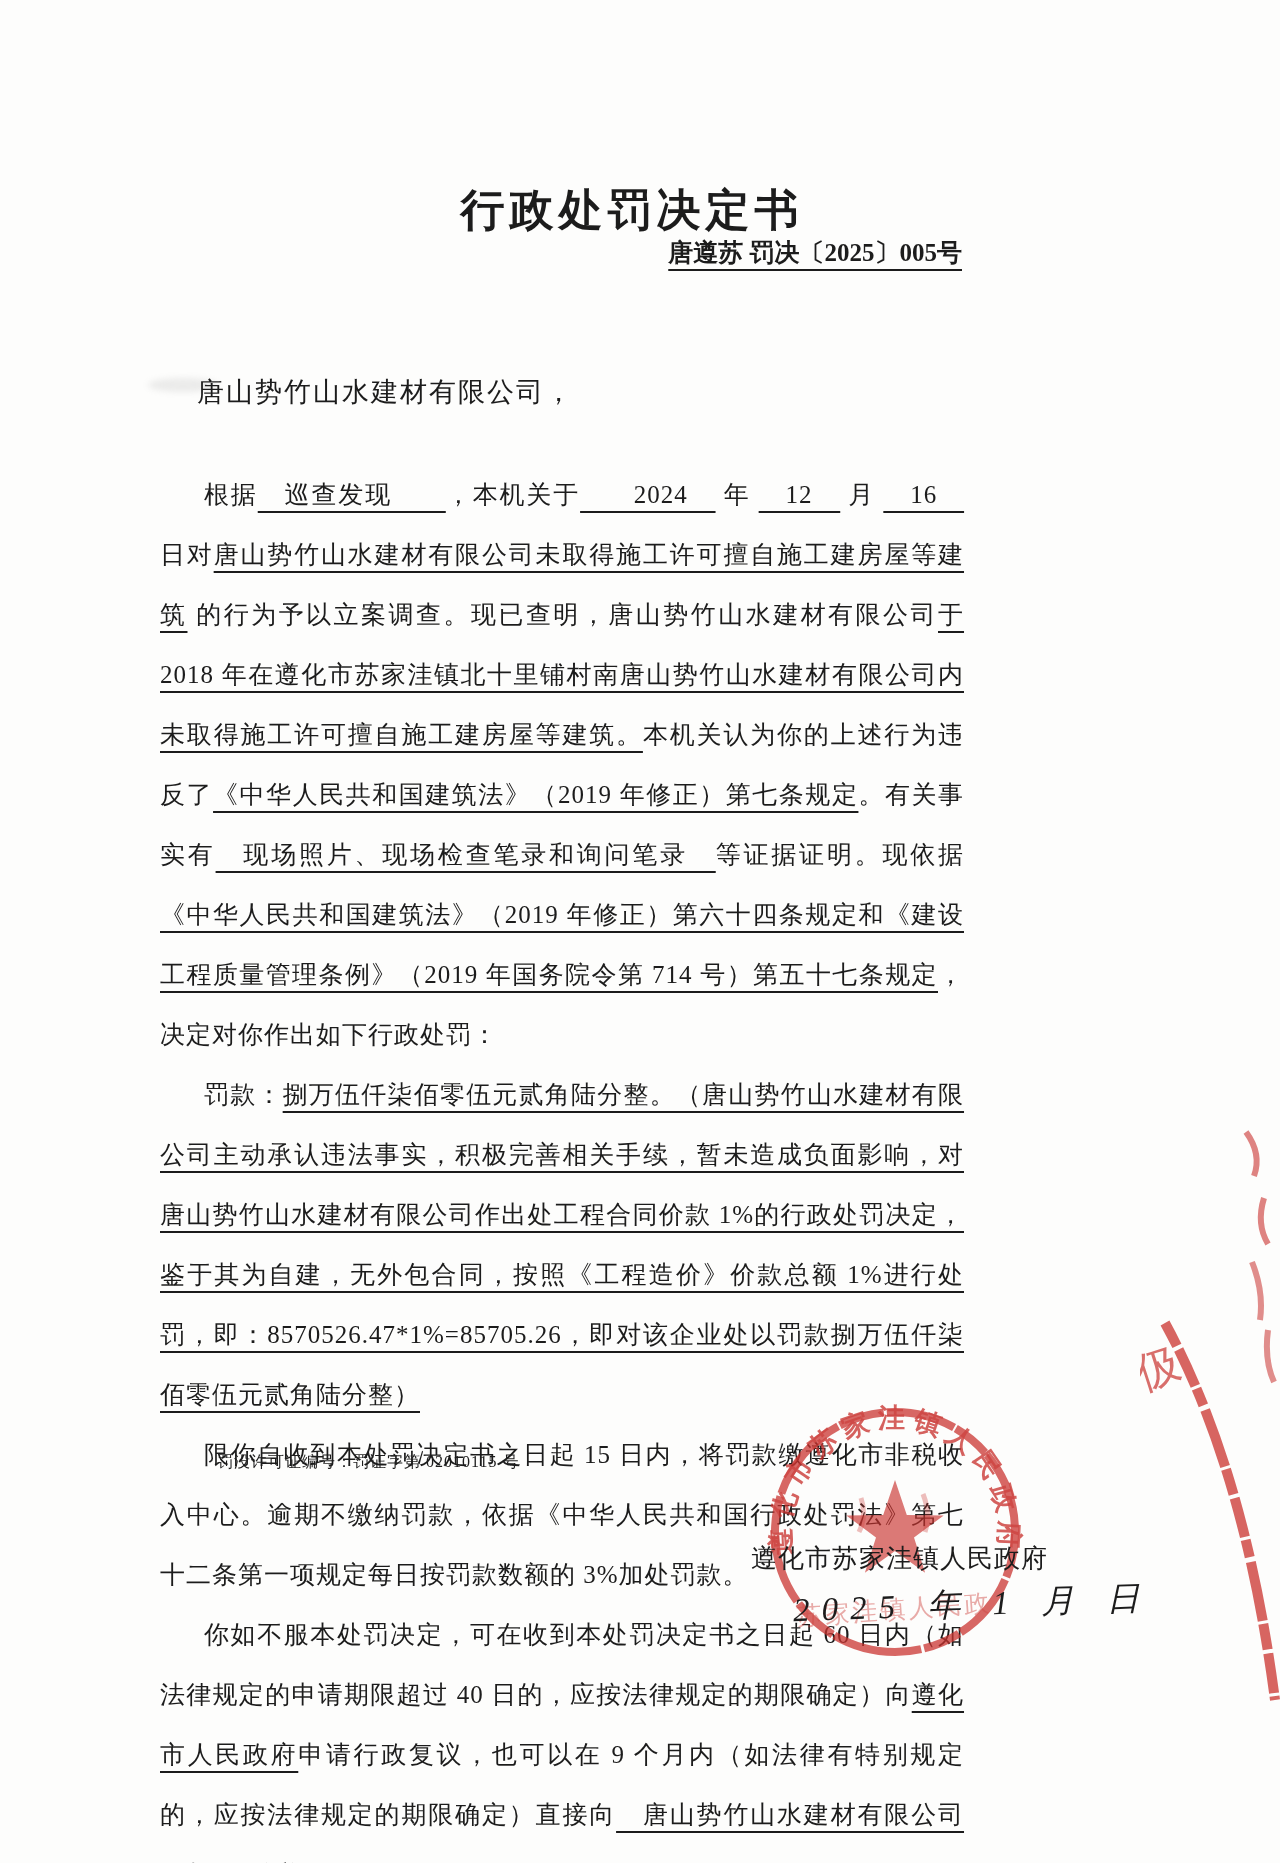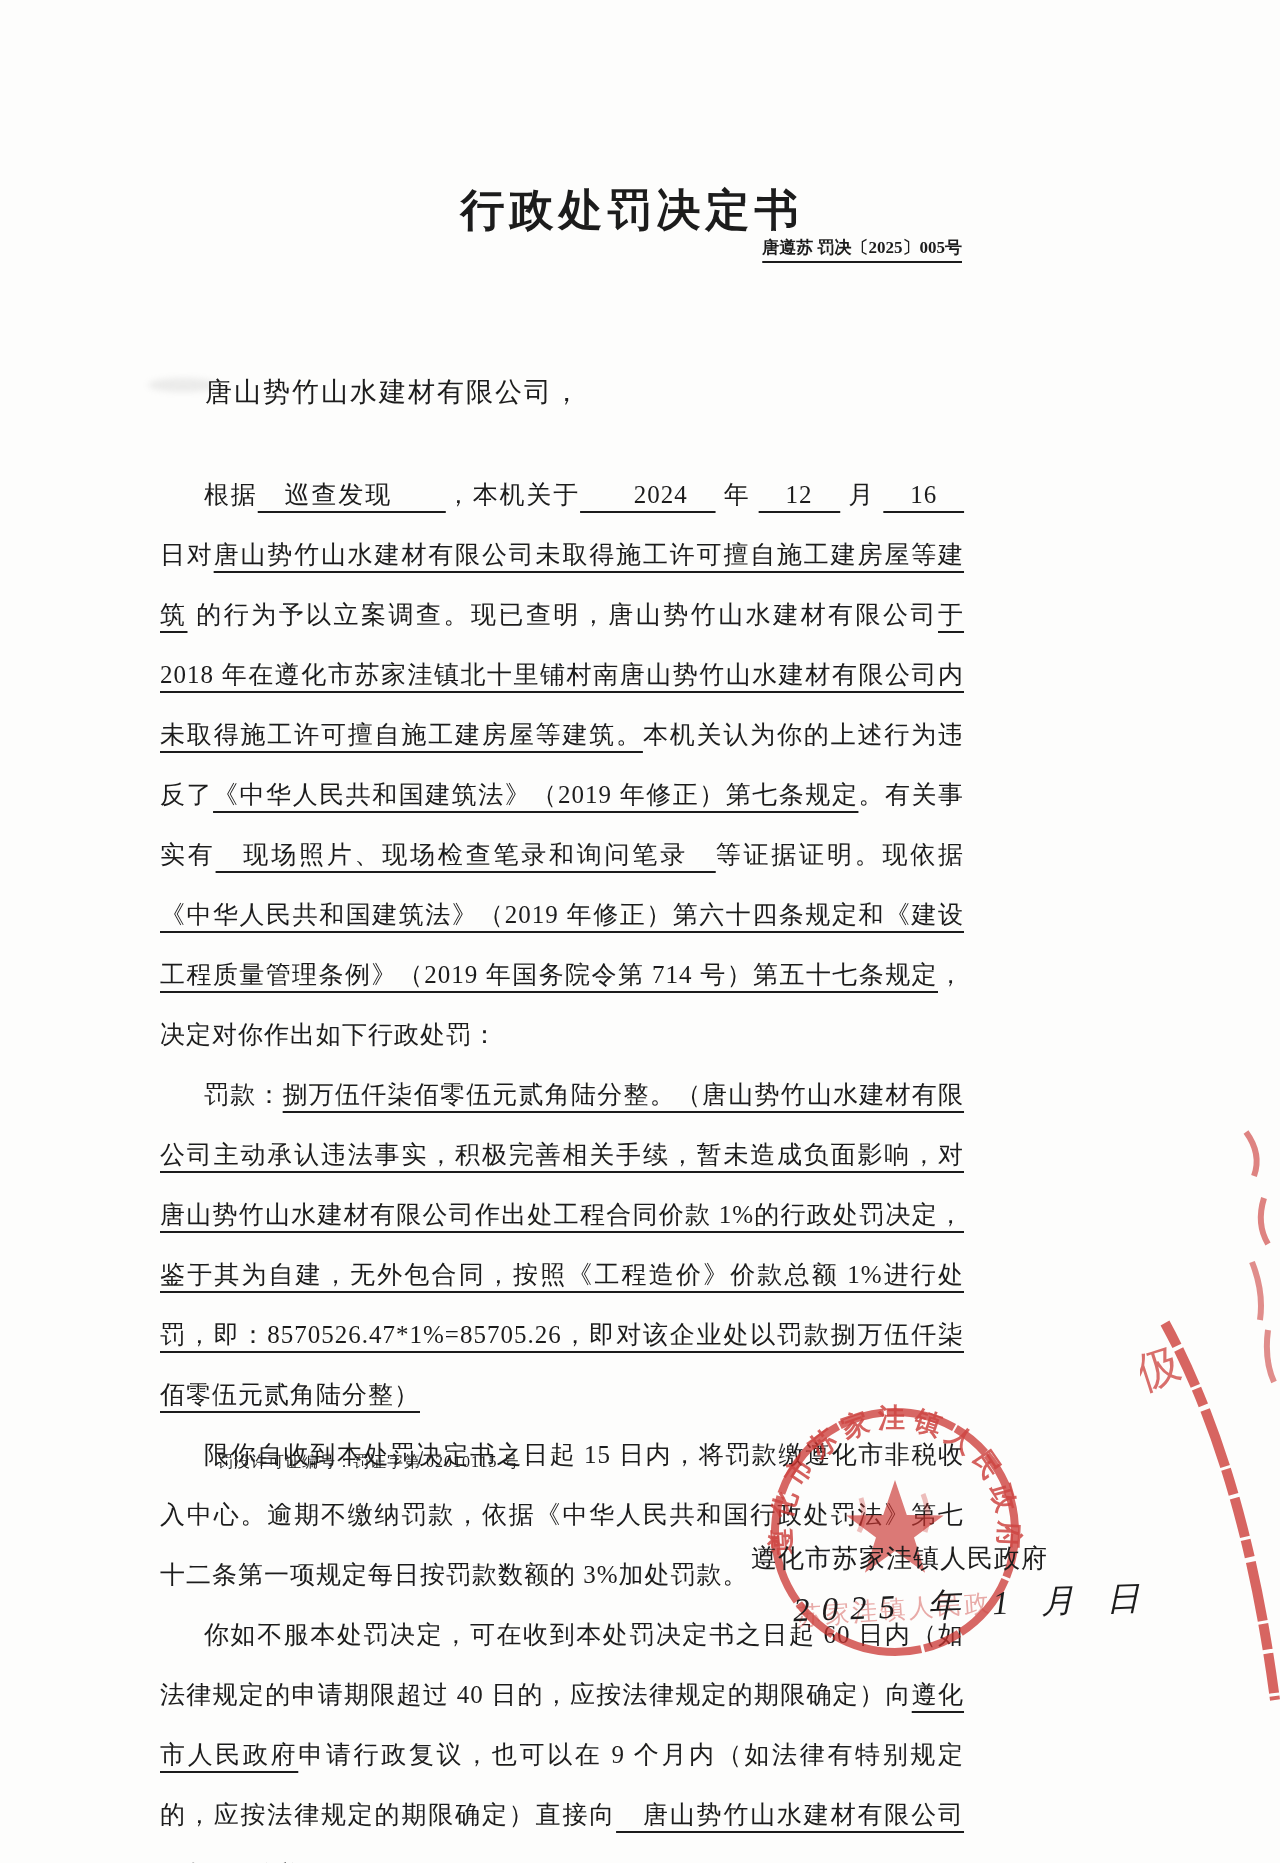--- a/index.html
+++ b/index.html
@@ -9,24 +9,24 @@
     font-family:"Liberation Serif","DejaVu Serif",serif;
     color:var(--ink,#1c1c1c);
     overflow:hidden;
   }
   .title{
     position:absolute;top:172px;left:0;width:1246px;text-align:center;
     font-size:44px;font-weight:bold;letter-spacing:5px;margin:9px;
   }
   .docnum{
     position:absolute;top:236px;left:160px;width:802px;text-align:right;
-    font-size:17px;font-weight:bold;
+    font-size:25px;font-weight:bold;
   }
   .recipient{
-    position:absolute;top:374px;left:197px;font-size:27px;letter-spacing:2px;margin-left:8px;
+    position:absolute;top:374px;left:197px;font-size:27px;letter-spacing:2px;
   }
   .bodytext{
     position:absolute;top:465px;left:160px;width:804px;
     font-size:25px;line-height:60px;text-align:justify;letter-spacing:1px;
   }
   .bodytext p{margin:0;text-indent:44px;}
   .u{
     text-decoration:underline;
     text-decoration-thickness:2px;
     text-underline-offset:8px;

